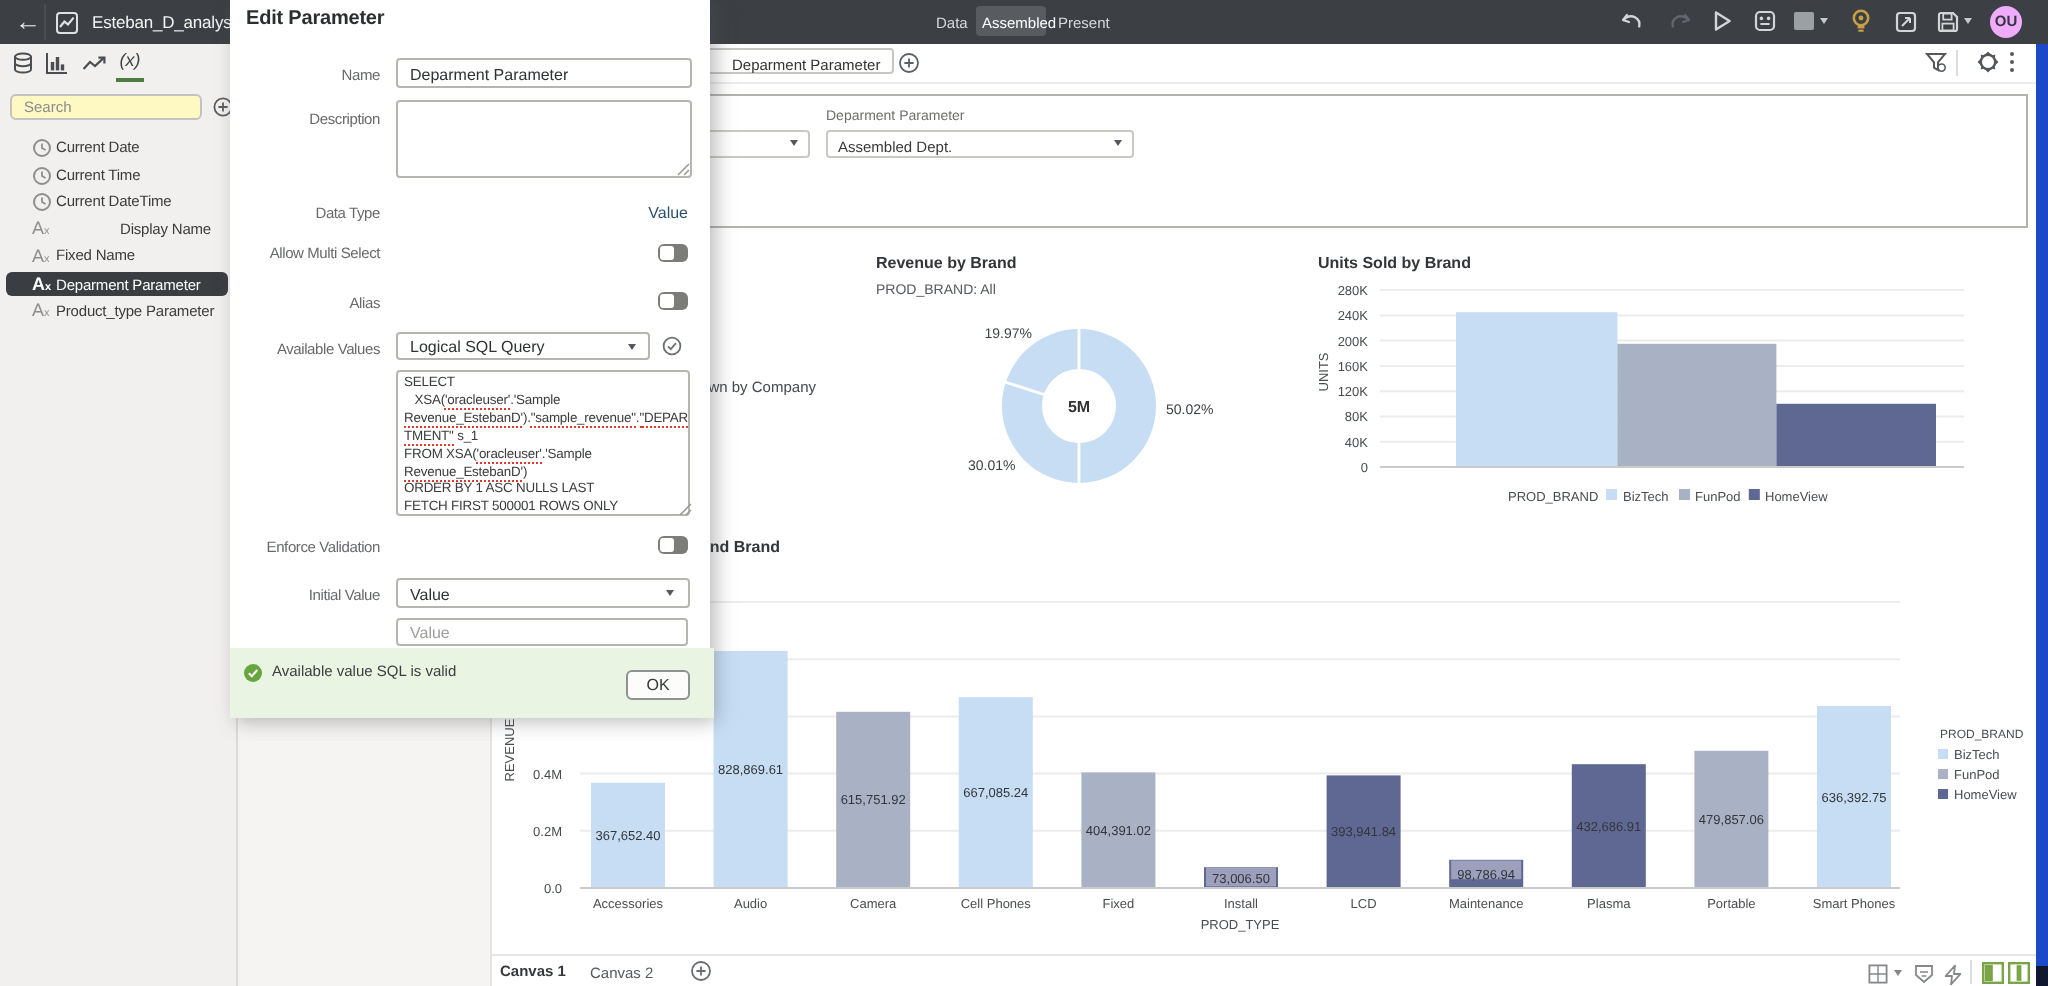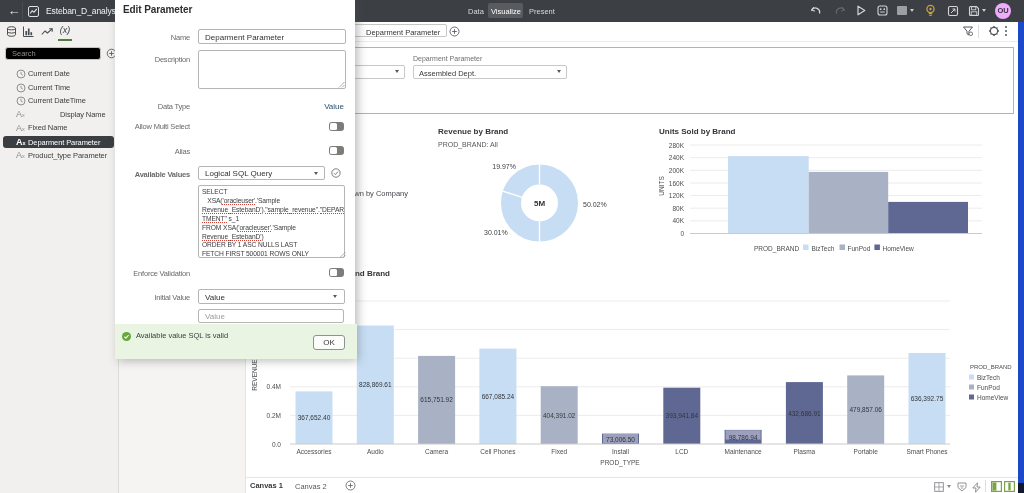--- a/index.html
+++ b/index.html
@@ -38,21 +38,21 @@
 <div class="ab" id="bluedark"></div>
 <div class="ab" style="left:6px;top:3px;width:16px;height:16px;color:#e8e9ea;font-size:13px;line-height:16px;text-align:center;">←</div>
 <div class="ab" style="left:22px;top:2px;width:1px;height:18px;background:#4a4e53;"></div>
 <svg class="ab" style="left:28px;top:6px;" width="11" height="11" viewBox="0 0 11 11">
   <rect x="0.5" y="0.5" width="10" height="10" rx="1.5" fill="none" stroke="#dfe0e1" stroke-width="1"></rect>
   <polyline points="2,7.5 4.2,4.8 6,6.2 8.8,2.8" fill="none" stroke="#dfe0e1" stroke-width="1.1"></polyline>
 </svg>
 <div class="ab" style="left:46px;top:6px;color:#f2f3f3;font-size:8.5px;letter-spacing:-0.1px;">Esteban_D_analysis</div>
 <div class="ab" style="left:468px;top:7px;color:#d7d9da;font-size:7.5px;">Data</div>
 <div class="ab" style="left:488px;top:3px;width:35px;height:15px;background:#585c61;border-radius:2px;"></div>
-<div class="ab" style="left:491px;top:7px;color:#ffffff;font-size:7.5px;">Visualize</div>
+<div class="ab" style="left:491px;top:7px;color:#ffffff;font-size:7.5px;">Assembled</div>
 <div class="ab" style="left:529px;top:7px;color:#d7d9da;font-size:7.5px;">Present</div>
 
 <svg class="ab" style="left:810px;top:5px;" width="13" height="12" viewBox="0 0 13 12">
   <path d="M3.5 2.5 L1.5 5 L4.5 6" fill="none" stroke="#d4d5d7" stroke-width="1.1" stroke-linecap="round" stroke-linejoin="round"></path>
   <path d="M1.8 5 C3 3.2 5.5 2.6 7.5 3.6 C9.2 4.5 10 6.3 9.6 8.2" fill="none" stroke="#d4d5d7" stroke-width="1.2" stroke-linecap="round"></path>
 </svg>
 <svg class="ab" style="left:833px;top:5px;" width="13" height="12" viewBox="0 0 13 12">
   <path d="M9.5 2.5 L11.5 5 L8.5 6" fill="none" stroke="#63676c" stroke-width="1.1" stroke-linecap="round" stroke-linejoin="round"></path>
   <path d="M11.2 5 C10 3.2 7.5 2.6 5.5 3.6 C3.8 4.5 3 6.3 3.4 8.2" fill="none" stroke="#63676c" stroke-width="1.2" stroke-linecap="round"></path>
 </svg>
@@ -96,21 +96,21 @@
   <rect x="4.9" y="2.5" width="1.7" height="6.7" fill="#4a4d52"></rect>
   <rect x="7.4" y="6.2" width="1.7" height="3" fill="#4a4d52"></rect>
 </svg>
 <svg class="ab" style="left:41px;top:28px;" width="13" height="8" viewBox="0 0 13 8">
   <path d="M0.8 6.5 L4 3 L6.5 5 L11 0.8" fill="none" stroke="#4a4d52" stroke-width="1.1"></path>
   <path d="M8.2 0.8 L11.2 0.8 L11.2 3.8" fill="none" stroke="#4a4d52" stroke-width="1.1"></path>
 </svg>
 <div class="ab" style="left:57px;top:25px;width:16px;height:13px;color:#3f4247;font-size:9px;font-style:italic;text-align:center;">(x)</div>
 <div class="ab" style="left:58px;top:39px;width:14px;height:2px;background:#4f7d3f;"></div>
 
-<div class="ab" style="left:5px;top:47px;width:96px;height:13px;background:#000000;border:1px solid #c4c3bf;border-radius:3px;color:#8d8c89;font-size:7.5px;line-height:12px;padding-left:6px;box-sizing:border-box;">Search</div>
+<div class="ab" style="left:5px;top:47px;width:96px;height:13px;background:#fef9c3;border:1px solid #c4c3bf;border-radius:3px;color:#8d8c89;font-size:7.5px;line-height:12px;padding-left:6px;box-sizing:border-box;">Search</div>
 <svg class="ab" style="left:106px;top:48px;" width="11" height="11" viewBox="0 0 11 11">
   <circle cx="5.5" cy="5.5" r="4.3" fill="none" stroke="#5b5e63" stroke-width="0.9"></circle>
   <path d="M5.5 3.2 V7.8 M3.2 5.5 H7.8" stroke="#5b5e63" stroke-width="0.9"></path>
 </svg>
 
 <svg class="ab" style="left:16px;top:69px;" width="10" height="10" viewBox="0 0 10 10">
     <circle cx="5" cy="5" r="4" fill="none" stroke="#8f8e8c" stroke-width="1"></circle>
     <path d="M5 2.8 V5 L6.8 6" fill="none" stroke="#8f8e8c" stroke-width="0.9"></path>
   </svg>
 <div class="ab" style="left:28px;top:69px;font-size:7.5px;color:#3c3c3c;line-height:10px;letter-spacing:-0.1px;">Current Date</div>
@@ -310,21 +310,21 @@
       <svg class="ab" style="right:0;bottom:0;" width="7" height="7" viewBox="0 0 7 7">
         <path d="M1 6.5 L6.5 1 M4 6.5 L6.5 4" stroke="#9a9a98" stroke-width="0.8"></path>
       </svg>
     </div>
   <div class="ab dl" style="top:102px;">Data Type</div>
   <div class="ab" style="left:83px;top:102px;width:146px;text-align:right;font-size:8px;color:#2b506e;">Value</div>
   <div class="ab dl" style="top:122px;">Allow Multi Select</div>
   <div class="ab tog" style="left:213.5px;top:121.5px;"></div>
   <div class="ab dl" style="top:146.5px;">Alias</div>
   <div class="ab tog" style="left:213.5px;top:146px;"></div>
-  <div class="ab dl" style="top:170px;font-weight:bold;">Available Values</div>
+  <div class="ab dl" style="top:170px;">Available Values</div>
   <div class="ab inp" style="left:83px;top:166px;width:127px;height:14px;line-height:14px;color:#2f3133;">Logical SQL Query</div>
   <div class="ab caret" style="left:199px;top:171.5px;"></div>
   <svg class="ab" style="left:216px;top:168px;" width="10" height="10" viewBox="0 0 10 10">
     <circle cx="5" cy="5" r="4.2" fill="none" stroke="#6d7073" stroke-width="0.9"></circle>
     <path d="M3 5.2 L4.4 6.6 L7 3.6" fill="none" stroke="#6d7073" stroke-width="0.9"></path>
   </svg>
   <div class="ab" id="sqlbox">SELECT<br>&nbsp;&nbsp;&nbsp;XSA(<span class="sq">'oracleuser'</span>.'Sample<br><span class="sq">Revenue_EstebanD'</span>).<span class="sq">"sample_revenue"</span>.<span class="sq">"DEPAR</span><br><span class="sq">TMENT"</span>&nbsp;s_1<br>FROM XSA(<span class="sq">'oracleuser'</span>.'Sample<br><span class="sq">Revenue_EstebanD'</span>)<br>ORDER BY 1 ASC NULLS LAST<br>FETCH FIRST 500001 ROWS ONLY</div>
   <svg class="ab" style="left:224px;top:251px;" width="7" height="7" viewBox="0 0 7 7">
       <path d="M1 6.5 L6.5 1 M4 6.5 L6.5 4" stroke="#9a9a98" stroke-width="0.8"></path>
     </svg>

